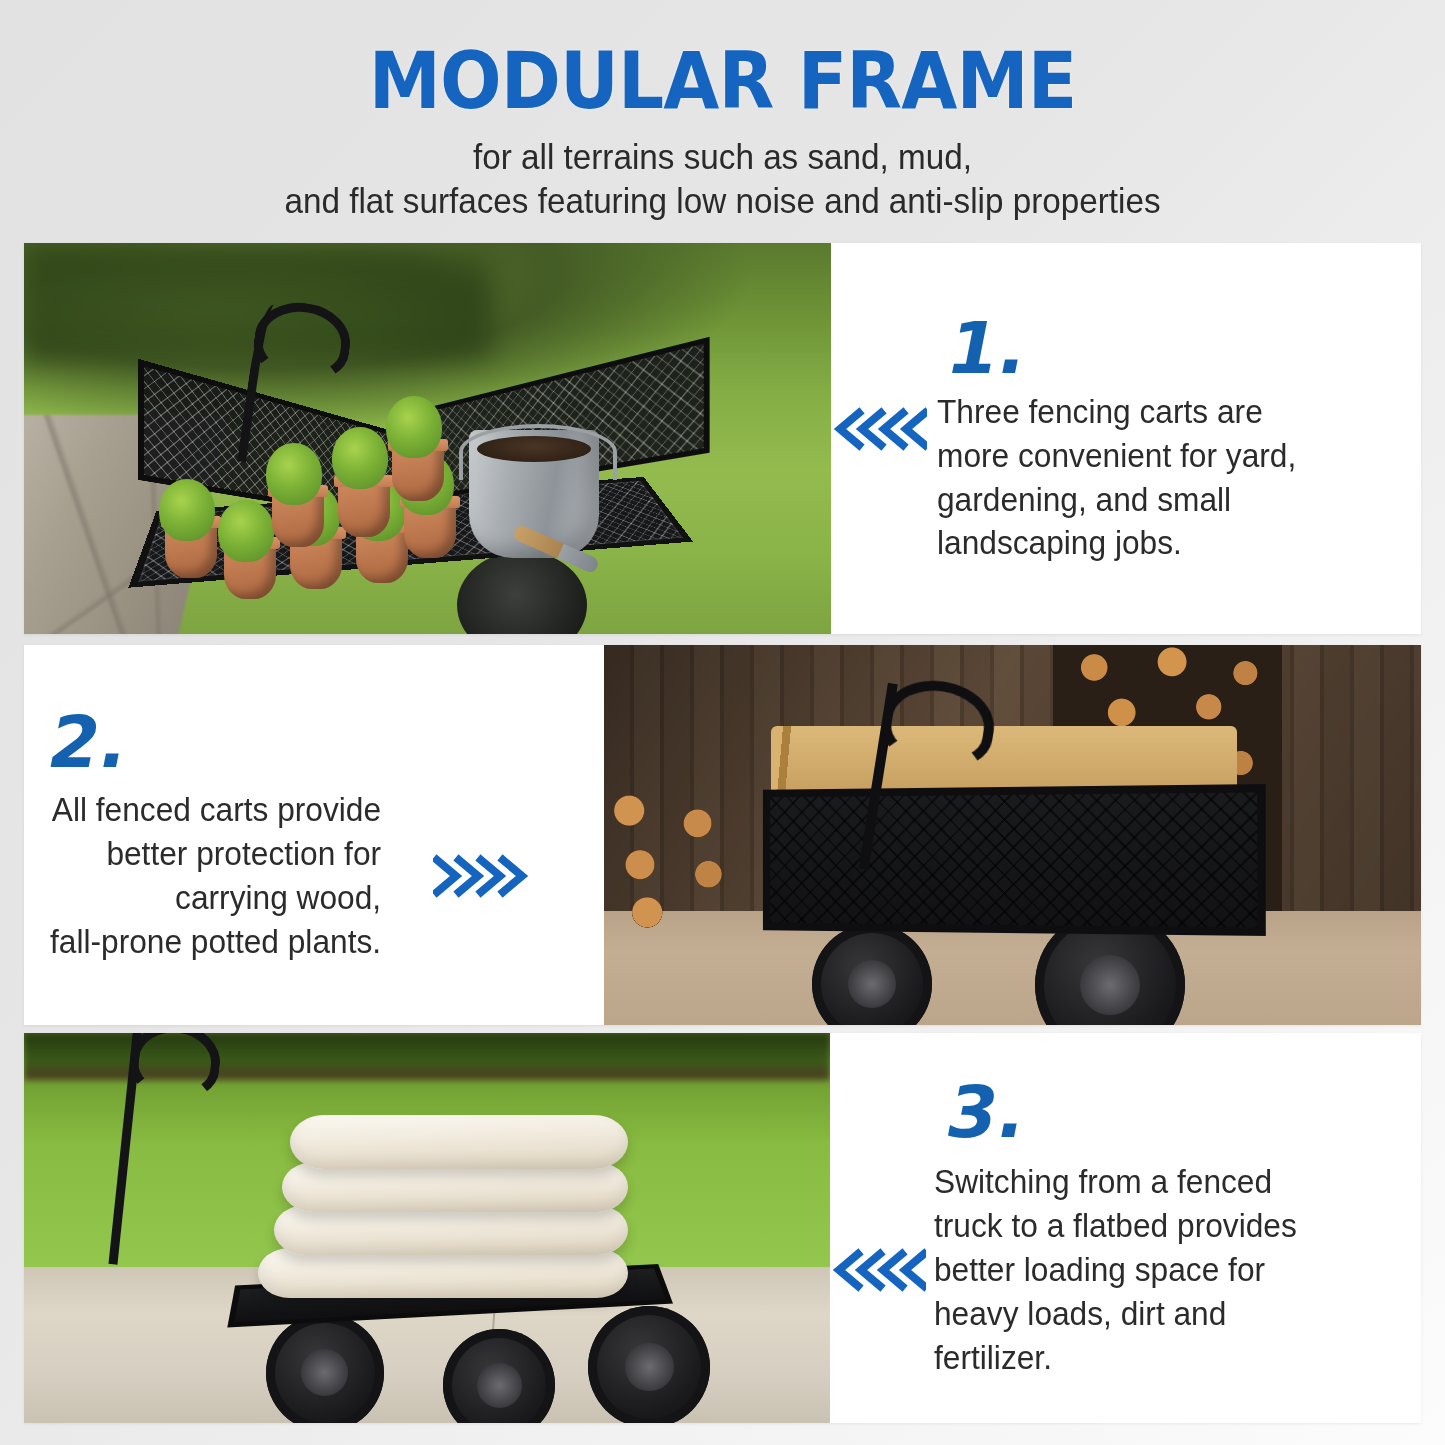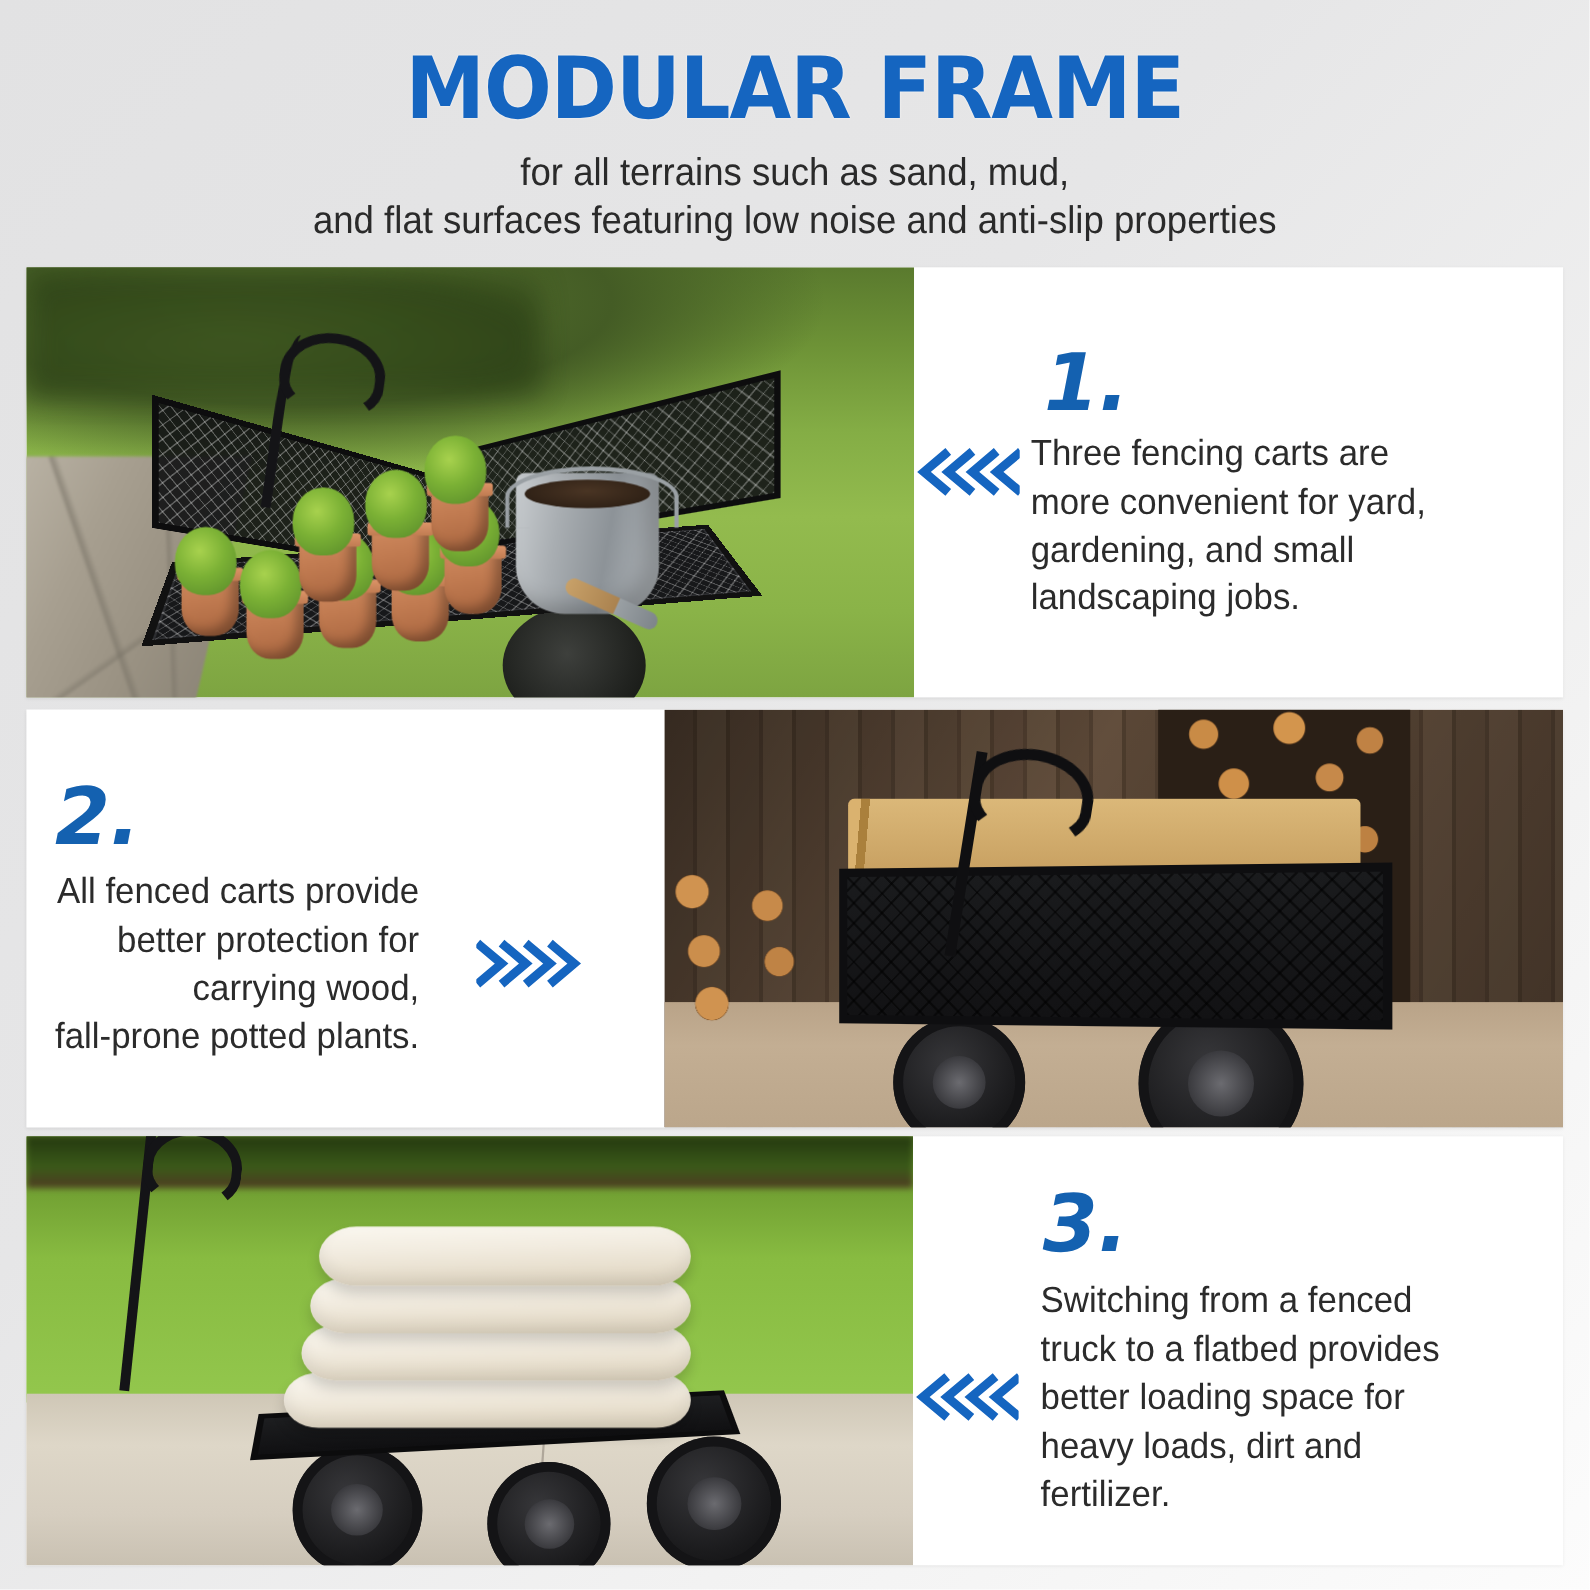--- a/index.html
+++ b/index.html
@@ -87,21 +87,21 @@
   #row2 .photo { width: 817px; height: 380px; order: 2; }
   #row2 .textcol { order: 1; padding-left: 26px; }
   #row2 .num { margin-bottom: 10px; }
   #row2 .inner { display: flex; align-items: center; text-align: right; }
   #row2 .chev { margin-left: 38px; }
 
   
   #row3 .photo { width: 806px; height: 390px; }
   #row3 .textcol { padding: 0 20px 0 0; }
   #row3 .num { margin-left: 118px; margin-bottom: 12px; }
-  #row3 .inner { display: flex; align-items: center; gap: 12px; }
+  #row3 .inner { display: flex; align-items: center; }
   #row3 .chev { margin-right: 8px; }
 
   
   .scene { position: absolute; inset: 0; }
 
   
   .s1-sky { position:absolute; inset:0;
     background:
       radial-gradient(ellipse 60% 40% at 30% 8%, #5d7a33 0%, #445c25 60%, transparent 100%),
       linear-gradient(180deg,#5a7a2e 0%,#6d9236 18%,#84ad45 38%,#93bb4e 58%,#8ab348 80%,#7da441 100%);

